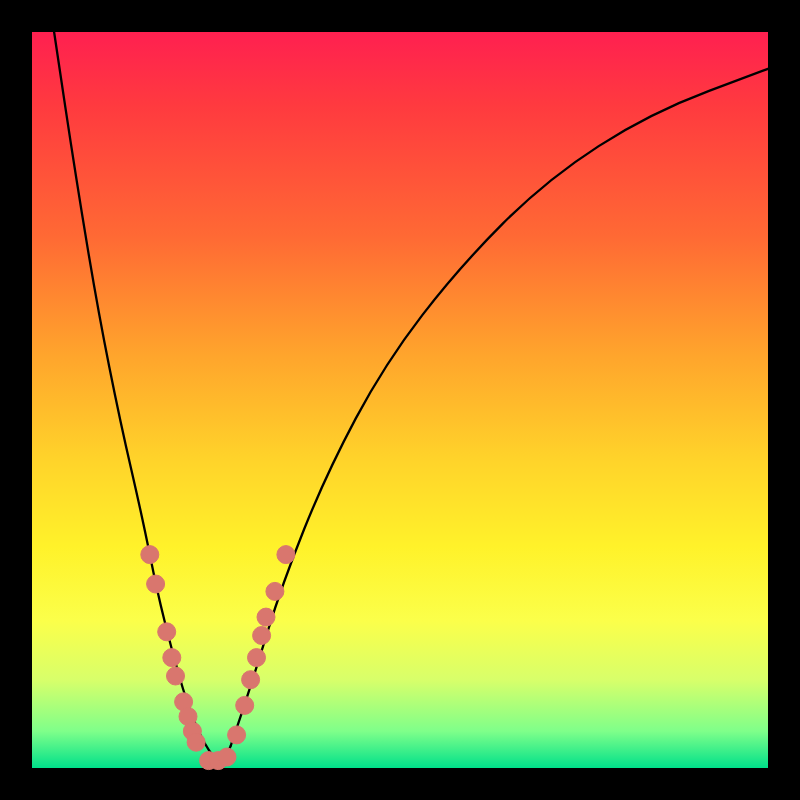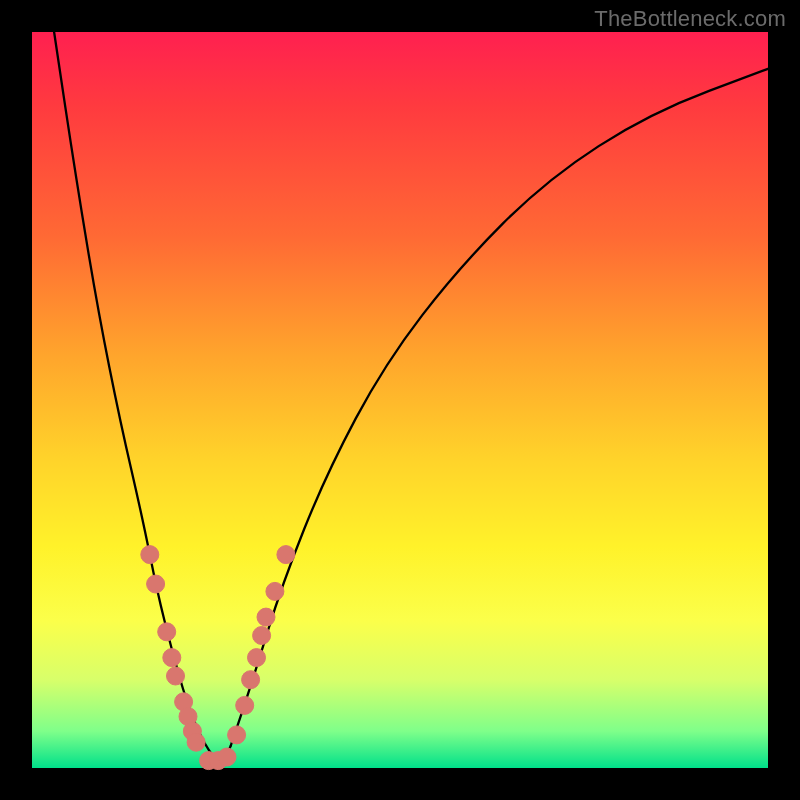--- a/index.html
+++ b/index.html
@@ -87,14 +87,13 @@
           <circle cx="212.7" cy="673.4" r="9" class="dot"></circle>
           <circle cx="218.6" cy="647.7" r="9" class="dot"></circle>
           <circle cx="224.5" cy="625.6" r="9" class="dot"></circle>
           <circle cx="229.6" cy="603.5" r="9" class="dot"></circle>
           <circle cx="234.0" cy="585.1" r="9" class="dot"></circle>
           <circle cx="242.9" cy="559.4" r="9" class="dot"></circle>
           <circle cx="253.9" cy="522.6" r="9" class="dot"></circle>
         </g>
     </svg>
   </div>
-  <div class="watermark">TheBottleneck.com</div>
 </div>
 
 </body></html>

